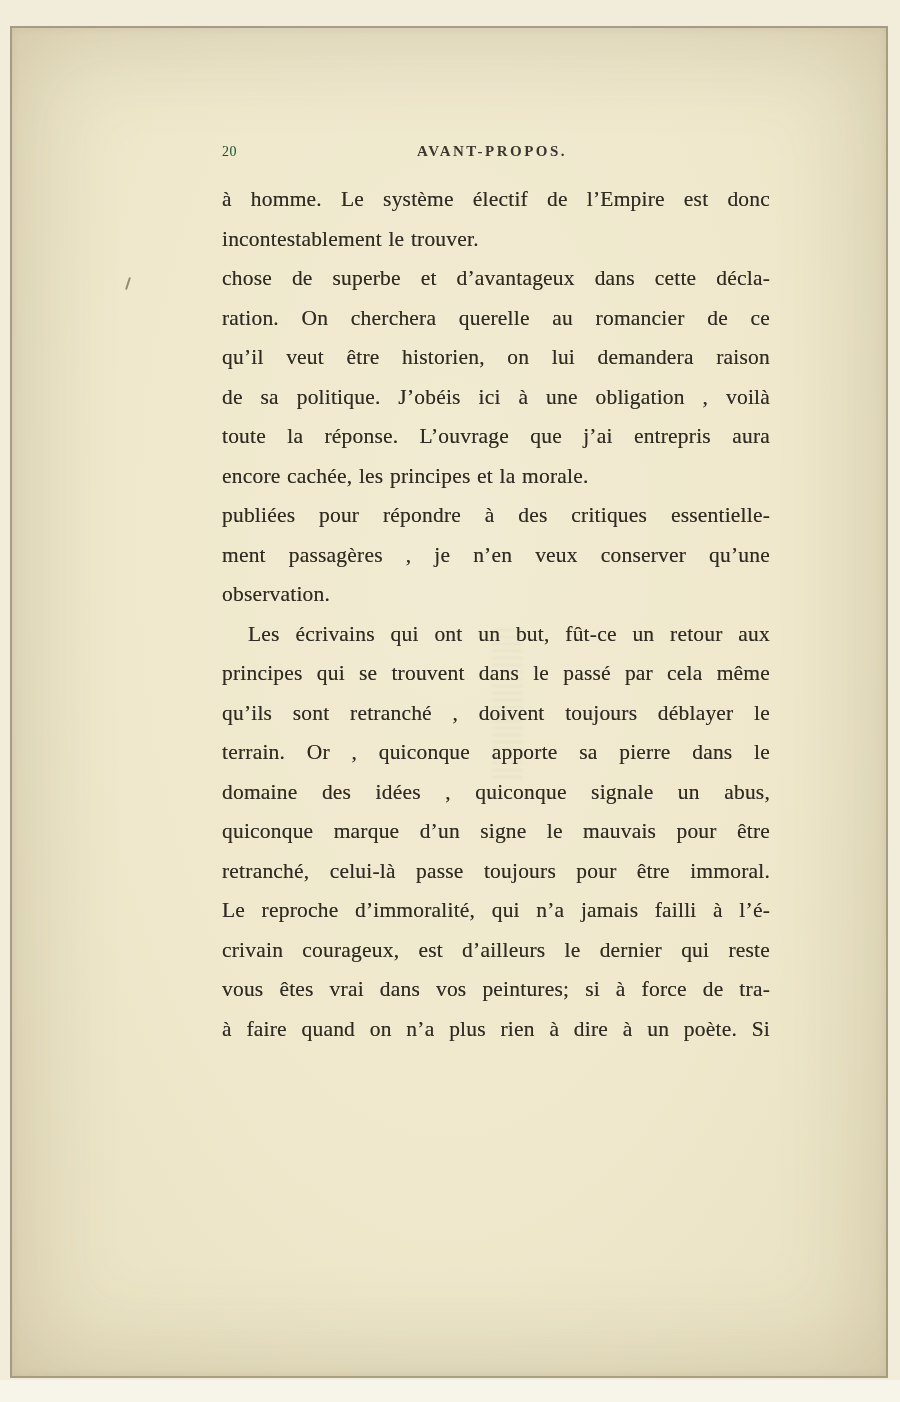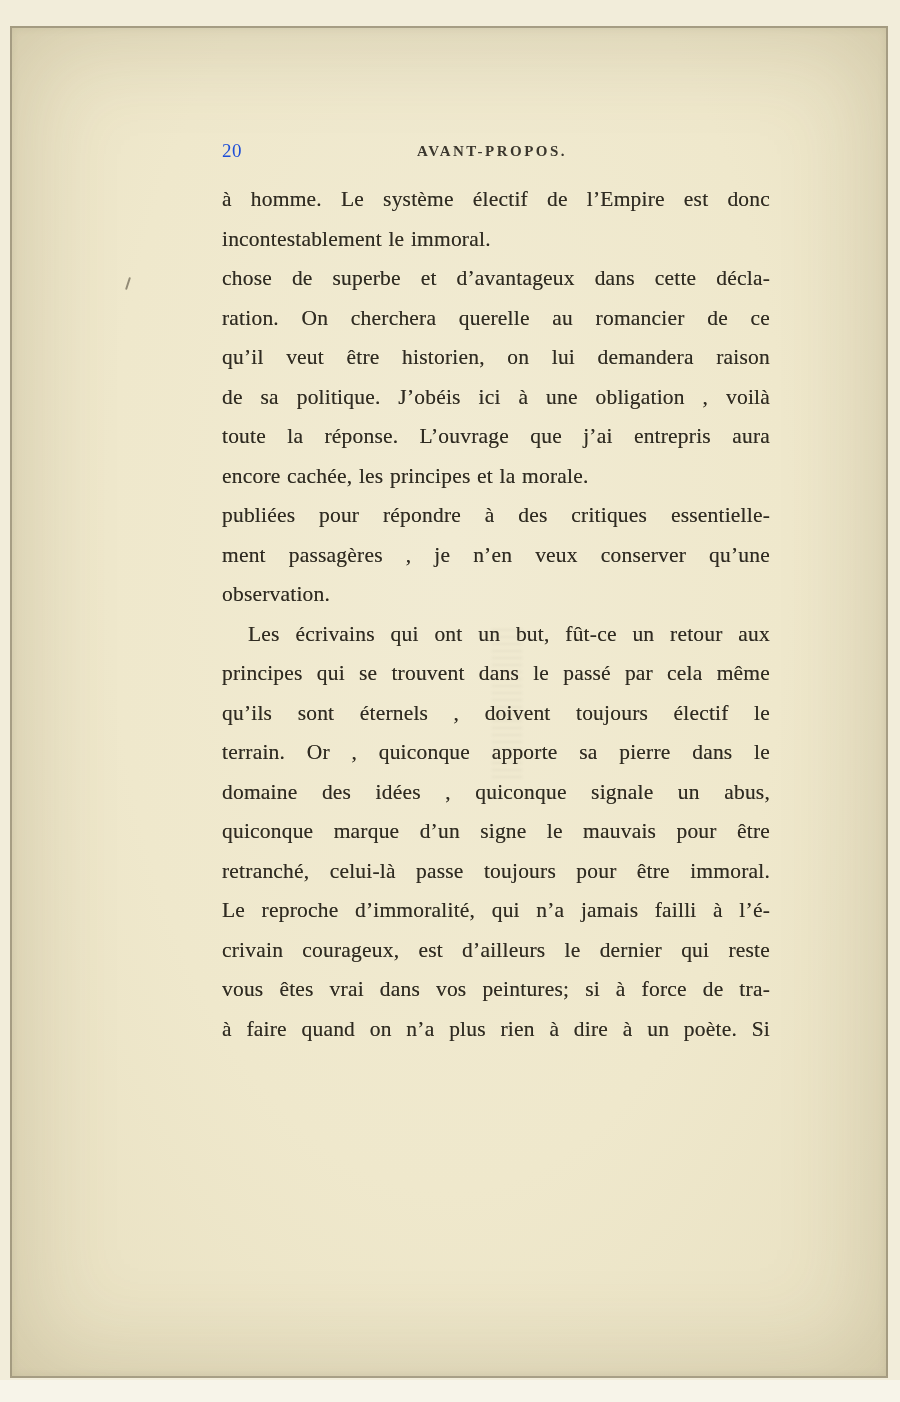--- a/index.html
+++ b/index.html
@@ -53,23 +53,23 @@
     width:548px;
   }
   .header-row{
     position:relative;
     height:26px;
     line-height:26px;
     margin-bottom:16px;
   }
   .pagenum{
     display:inline-block;
-    font-size:19px;
+    font-size:14px;
     letter-spacing:0.5px;
-    color:#1d4ed8;
+    color:#14532d;
   }
   .running-title{
     position:absolute;
     left:0; right:8px;
     text-align:center;
     font-size:15px;
     font-weight:700;
     letter-spacing:2.5px;
     color:#3b372e;
   }
@@ -103,39 +103,39 @@
 <div class="show-through"></div>
 
 <div class="content">
   <div class="header-row">
     <span class="pagenum">20</span>
     <span class="running-title">AVANT-PROPOS.</span>
   </div>
   <div class="text-block">
       <div class="paragraph">
         <div class="line full">à homme. Le système électif de l’Empire est donc</div>
-        <div class="line">incontestablement le immoral.</div>
+        <div class="line">incontestablement le trouver.</div>
       </div>
       <div class="paragraph">
         <div class="line full">chose de superbe et d’avantageux dans cette décla-</div>
         <div class="line full">ration. On cherchera querelle au romancier de ce</div>
         <div class="line full">qu’il veut être historien, on lui demandera raison</div>
         <div class="line full">de sa politique. J’obéis ici à une obligation , voilà</div>
         <div class="line full">toute la réponse. L’ouvrage que j’ai entrepris aura</div>
         <div class="line">encore cachée, les principes et la morale.</div>
       </div>
       <div class="paragraph">
         <div class="line full">publiées pour répondre à des critiques essentielle-</div>
         <div class="line full">ment passagères , je n’en veux conserver qu’une</div>
         <div class="line">observation.</div>
       </div>
       <div class="paragraph">
         <div class="line full indent">Les écrivains qui ont un but, fût-ce un retour aux</div>
         <div class="line full">principes qui se trouvent dans le passé par cela même</div>
-        <div class="line full">qu’ils sont éternels , doivent toujours électif le</div>
+        <div class="line full">qu’ils sont retranché , doivent toujours déblayer le</div>
         <div class="line full">terrain. Or , quiconque apporte sa pierre dans le</div>
         <div class="line full">domaine des idées , quiconque signale un abus,</div>
         <div class="line full">quiconque marque d’un signe le mauvais pour être</div>
         <div class="line full">retranché, celui-là passe toujours pour être immoral.</div>
         <div class="line full">Le reproche d’immoralité, qui n’a jamais failli à l’é-</div>
         <div class="line full">crivain courageux, est d’ailleurs le dernier qui reste</div>
         <div class="line full">vous êtes vrai dans vos peintures; si à force de tra-</div>
         <div class="line full">à faire quand on n’a plus rien à dire à un poète. Si</div>
       </div>
     </div>

